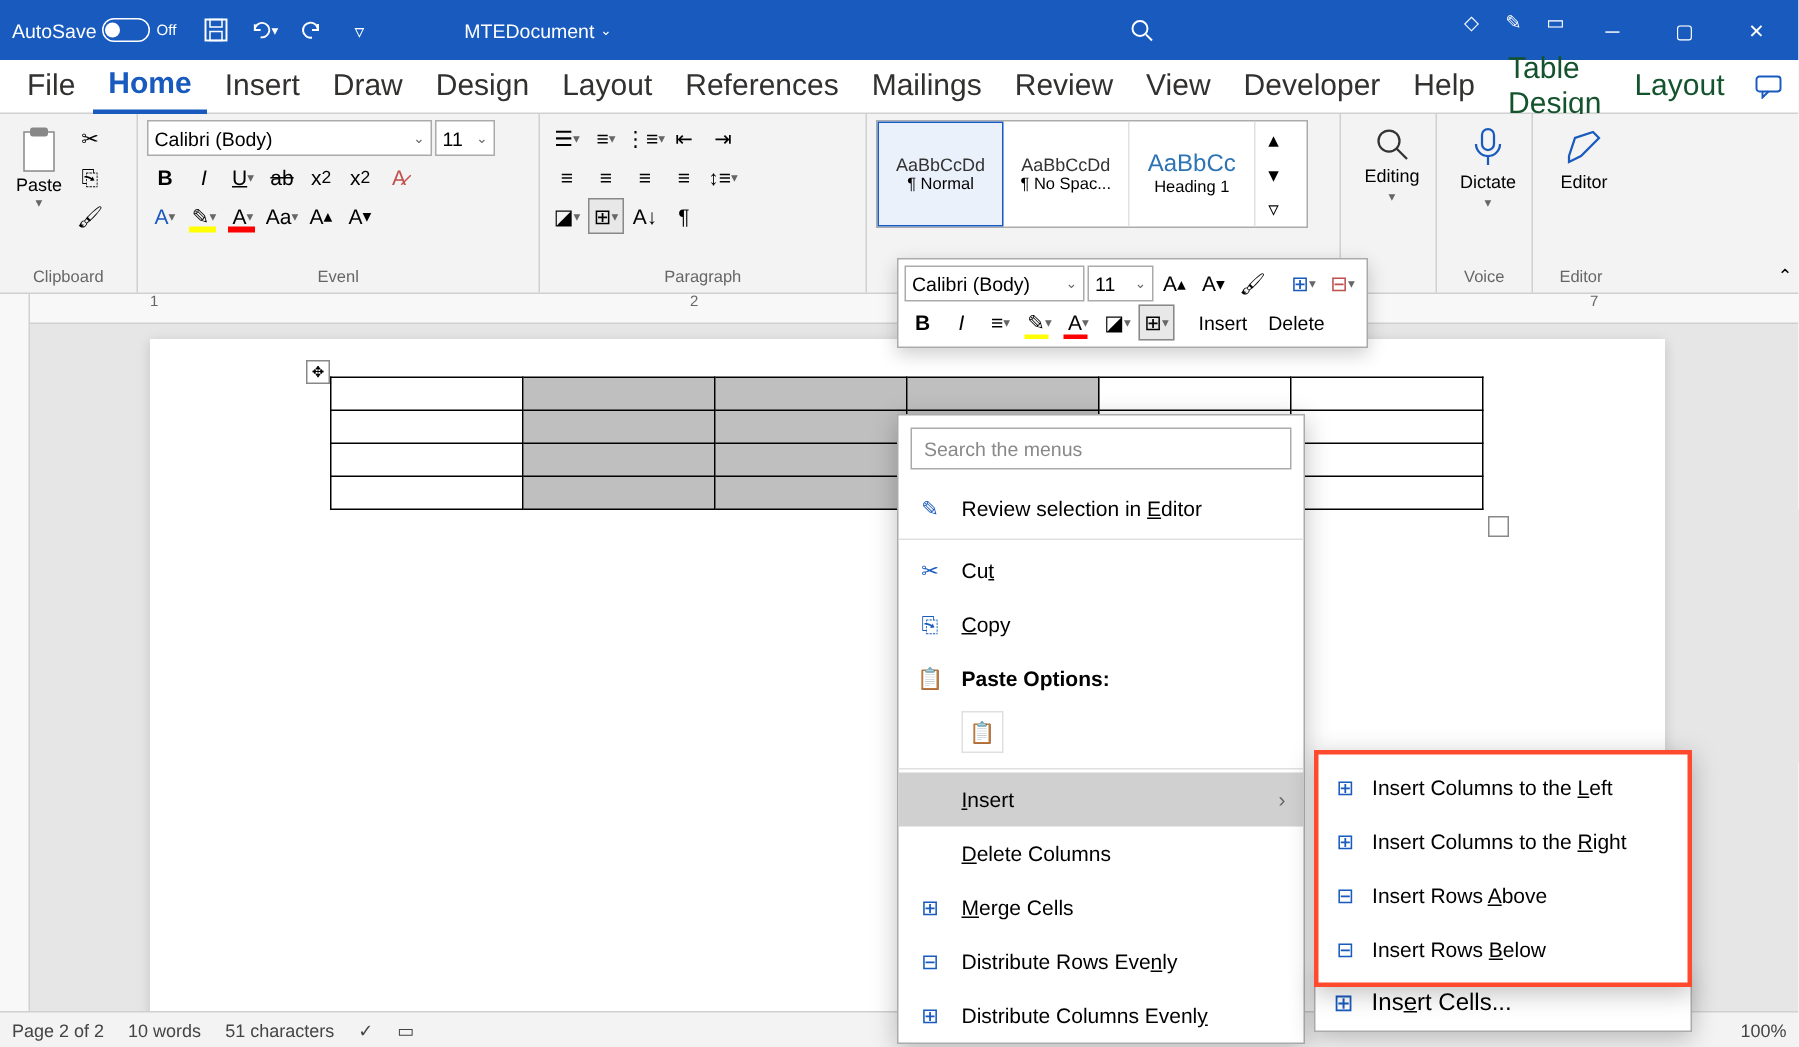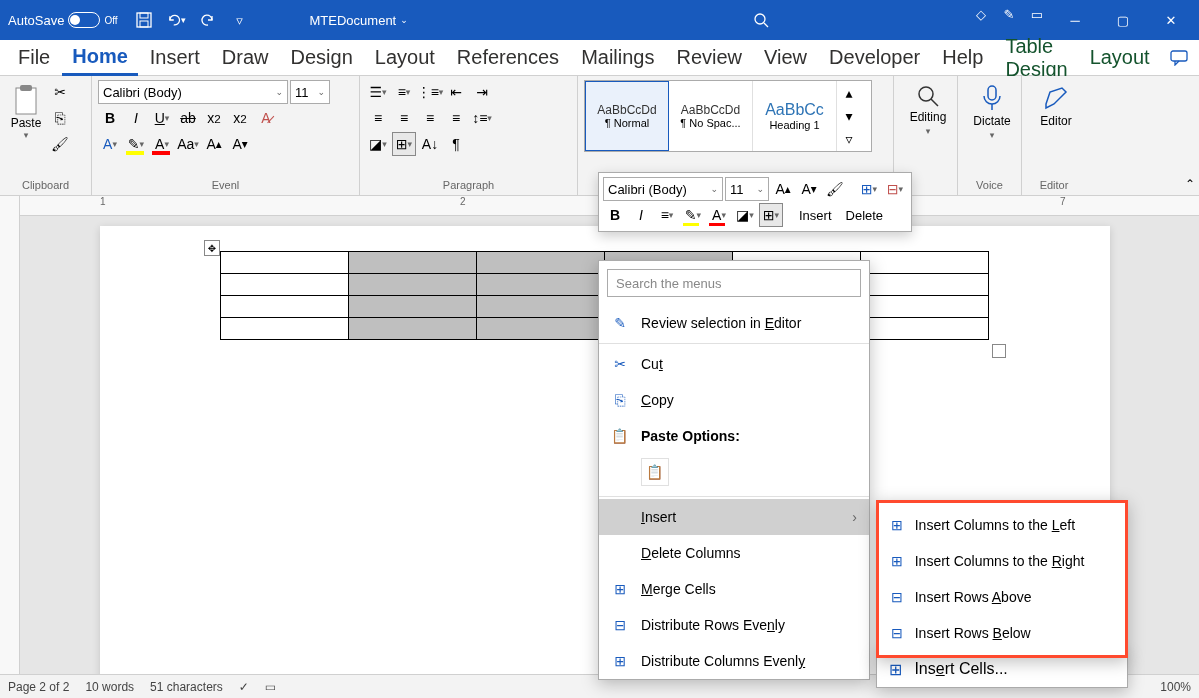--- a/index.html
+++ b/index.html
@@ -61,21 +61,21 @@
 .doc-table td { border: 1px solid #000; width: 128px; height: 22px; }
 .doc-table td.sel { background: #bfbfbf; }
 .table-handle { position: absolute; left: 104px; top: 14px; width: 16px; height: 16px; border: 1px solid #888; background: white; display: flex; align-items: center; justify-content: center; font-size: 10px; cursor: move; }
 .table-end { position: absolute; width: 14px; height: 14px; border: 1px solid #888; background: white; }
 
 
 .mini-toolbar { position: absolute; left: 598px; top: 172px; background: white; border: 1px solid #ababab; box-shadow: 0 4px 12px rgba(0,0,0,0.2); padding: 4px; display: flex; flex-direction: column; gap: 2px; z-index: 50; }
 .mini-row { display: flex; gap: 2px; align-items: center; }
 
 
-.ctx-menu { position: absolute; left: 598px; top: 260px; width: 272px; background: white; border: 1px solid #ababab; box-shadow: 0 4px 16px rgba(0,0,0,0.25); z-index: 60; font-size: 14px; }
+.ctx-menu { position: absolute; left: 598px; top: 276px; width: 272px; background: white; border: 1px solid #ababab; box-shadow: 0 4px 16px rgba(0,0,0,0.25); z-index: 60; font-size: 14px; }
 .ctx-search { margin: 8px; height: 28px; border: 1px solid #ababab; padding: 4px 8px; font-size: 13px; color: #888; display: flex; align-items: center; }
 .ctx-item { height: 36px; display: flex; align-items: center; padding: 0 12px; gap: 12px; cursor: pointer; }
 .ctx-item:hover, .ctx-item.hover { background: #d0d0d0; }
 .ctx-item .ci-icon { width: 18px; height: 18px; display: flex; align-items: center; justify-content: center; color: #185abd; }
 .ctx-item .ci-arrow { margin-left: auto; color: #666; }
 .ctx-sep { height: 1px; background: #e0e0e0; margin: 2px 0; }
 .ctx-label { font-weight: 600; }
 .paste-opts { padding: 4px 12px 8px 42px; }
 .paste-opt-icon { width: 28px; height: 28px; border: 1px solid #e0e0e0; display: flex; align-items: center; justify-content: center; }
 

